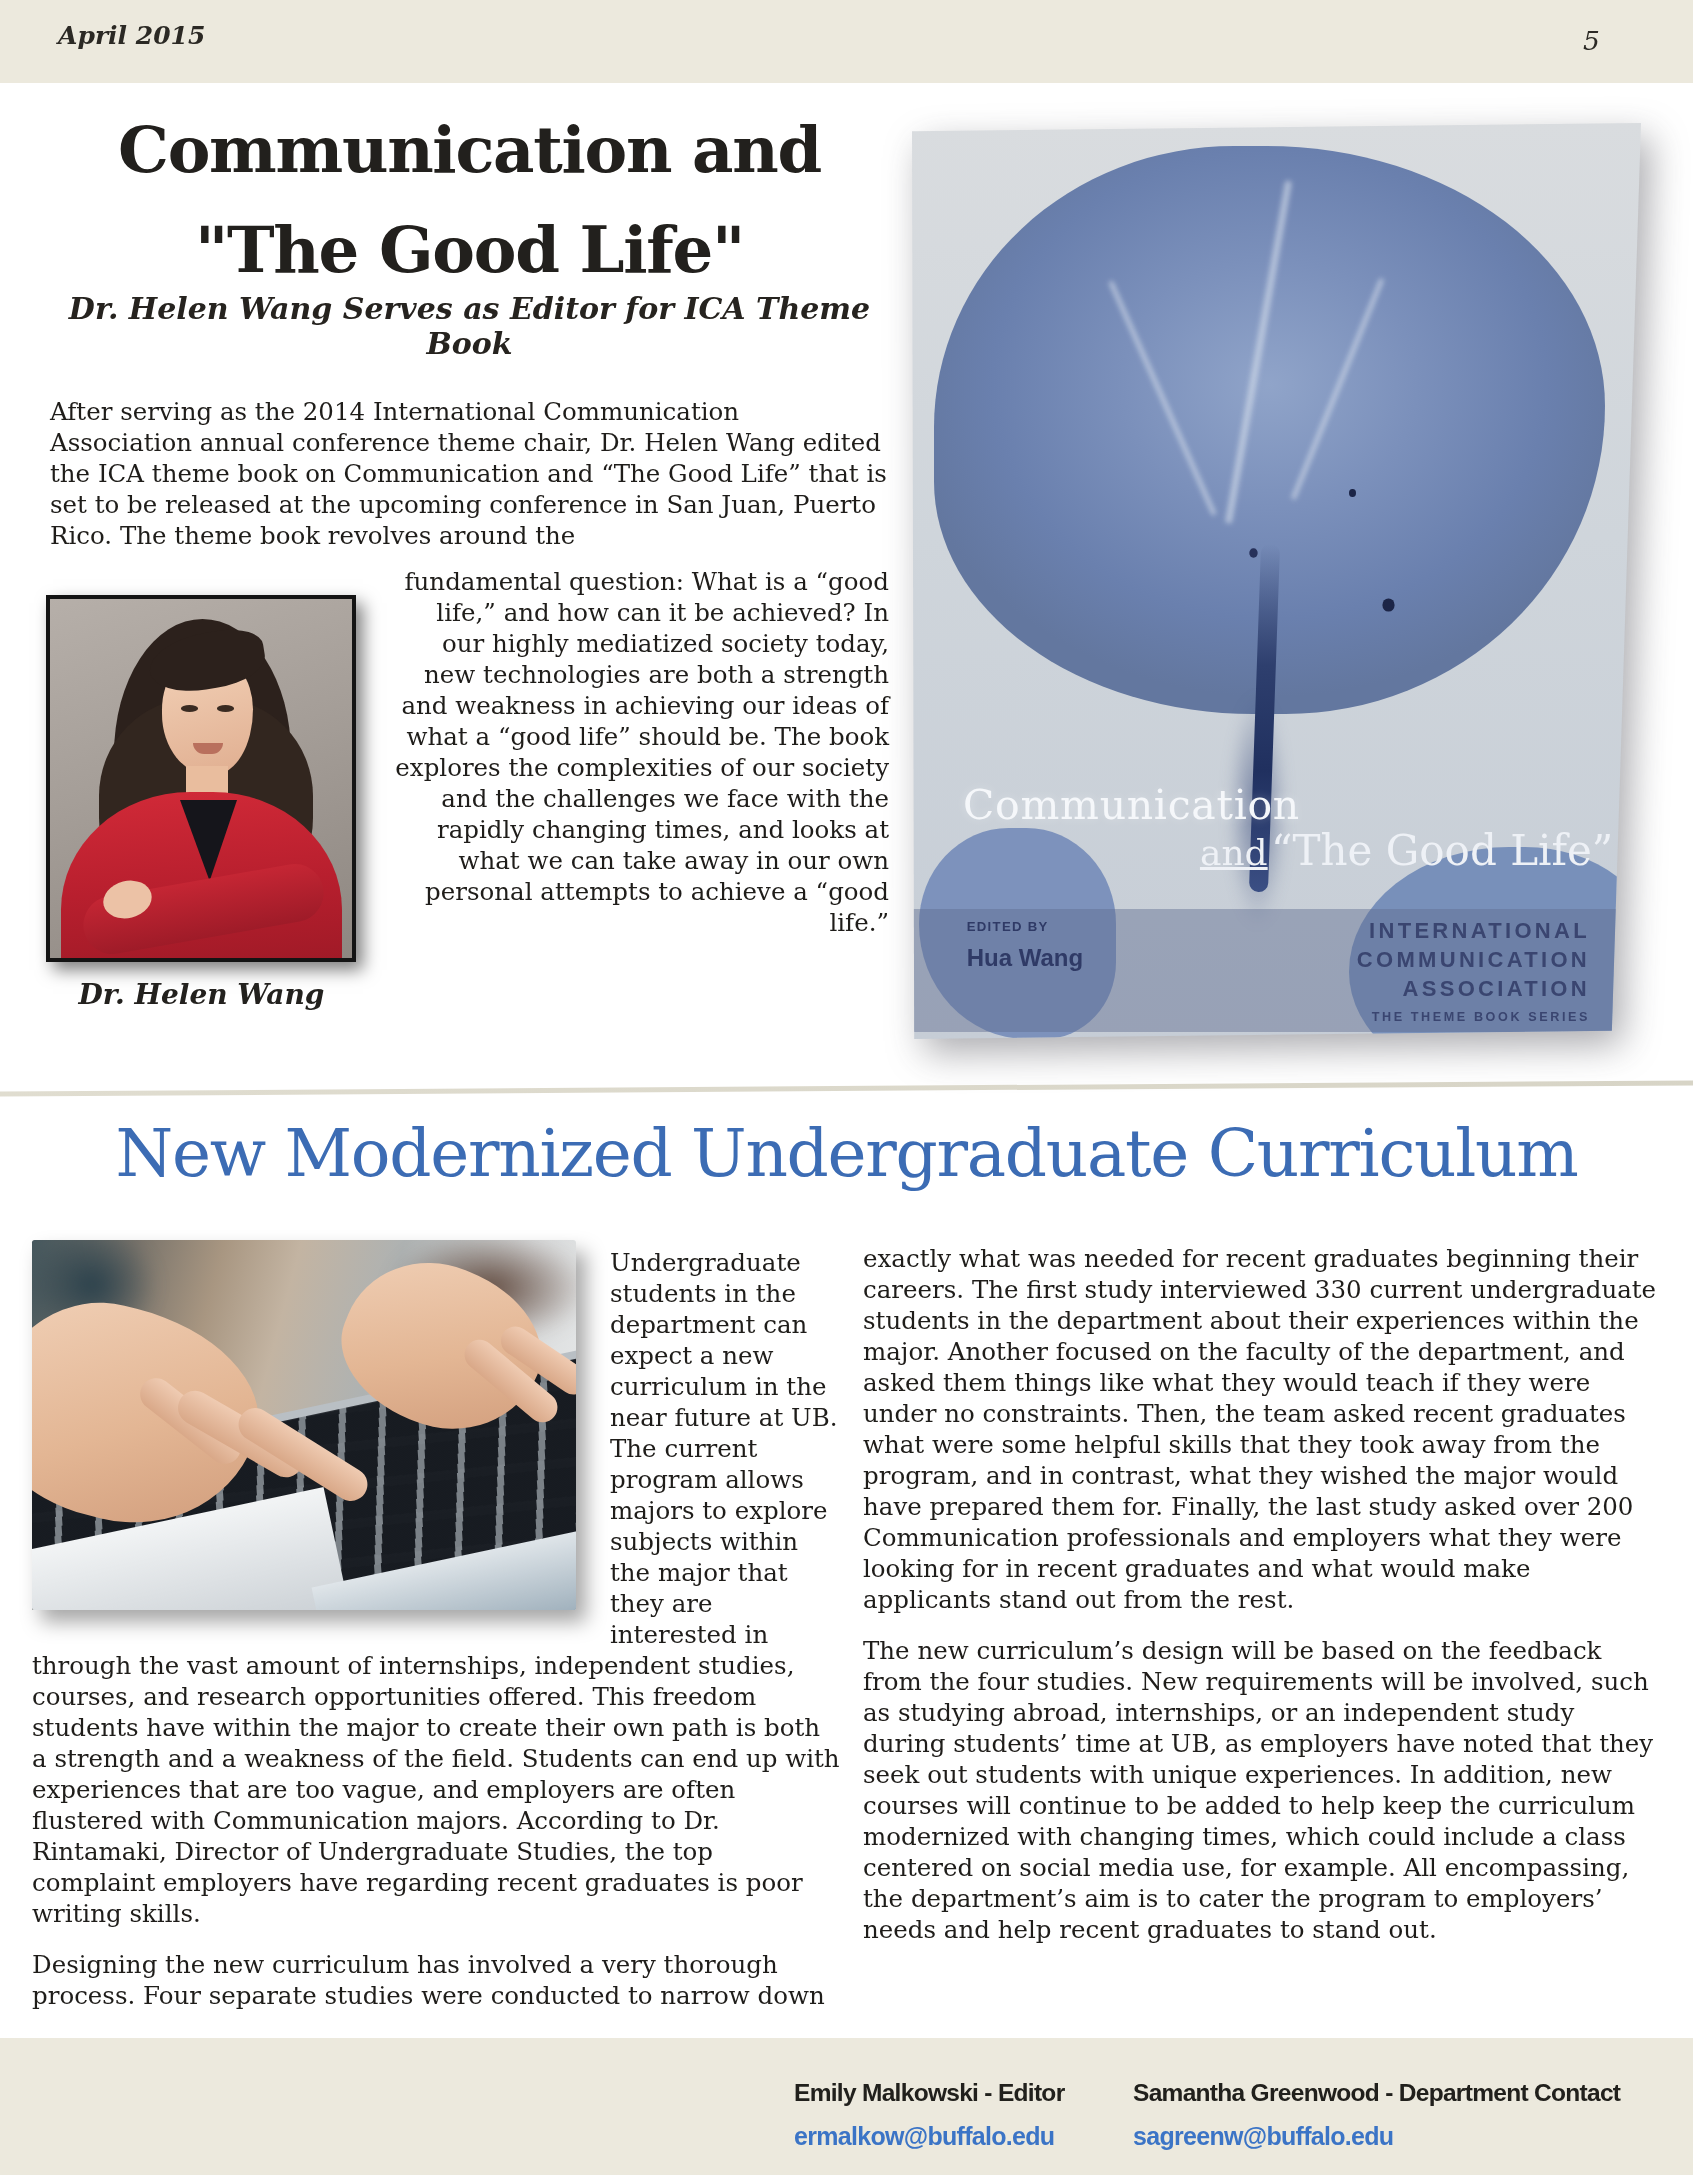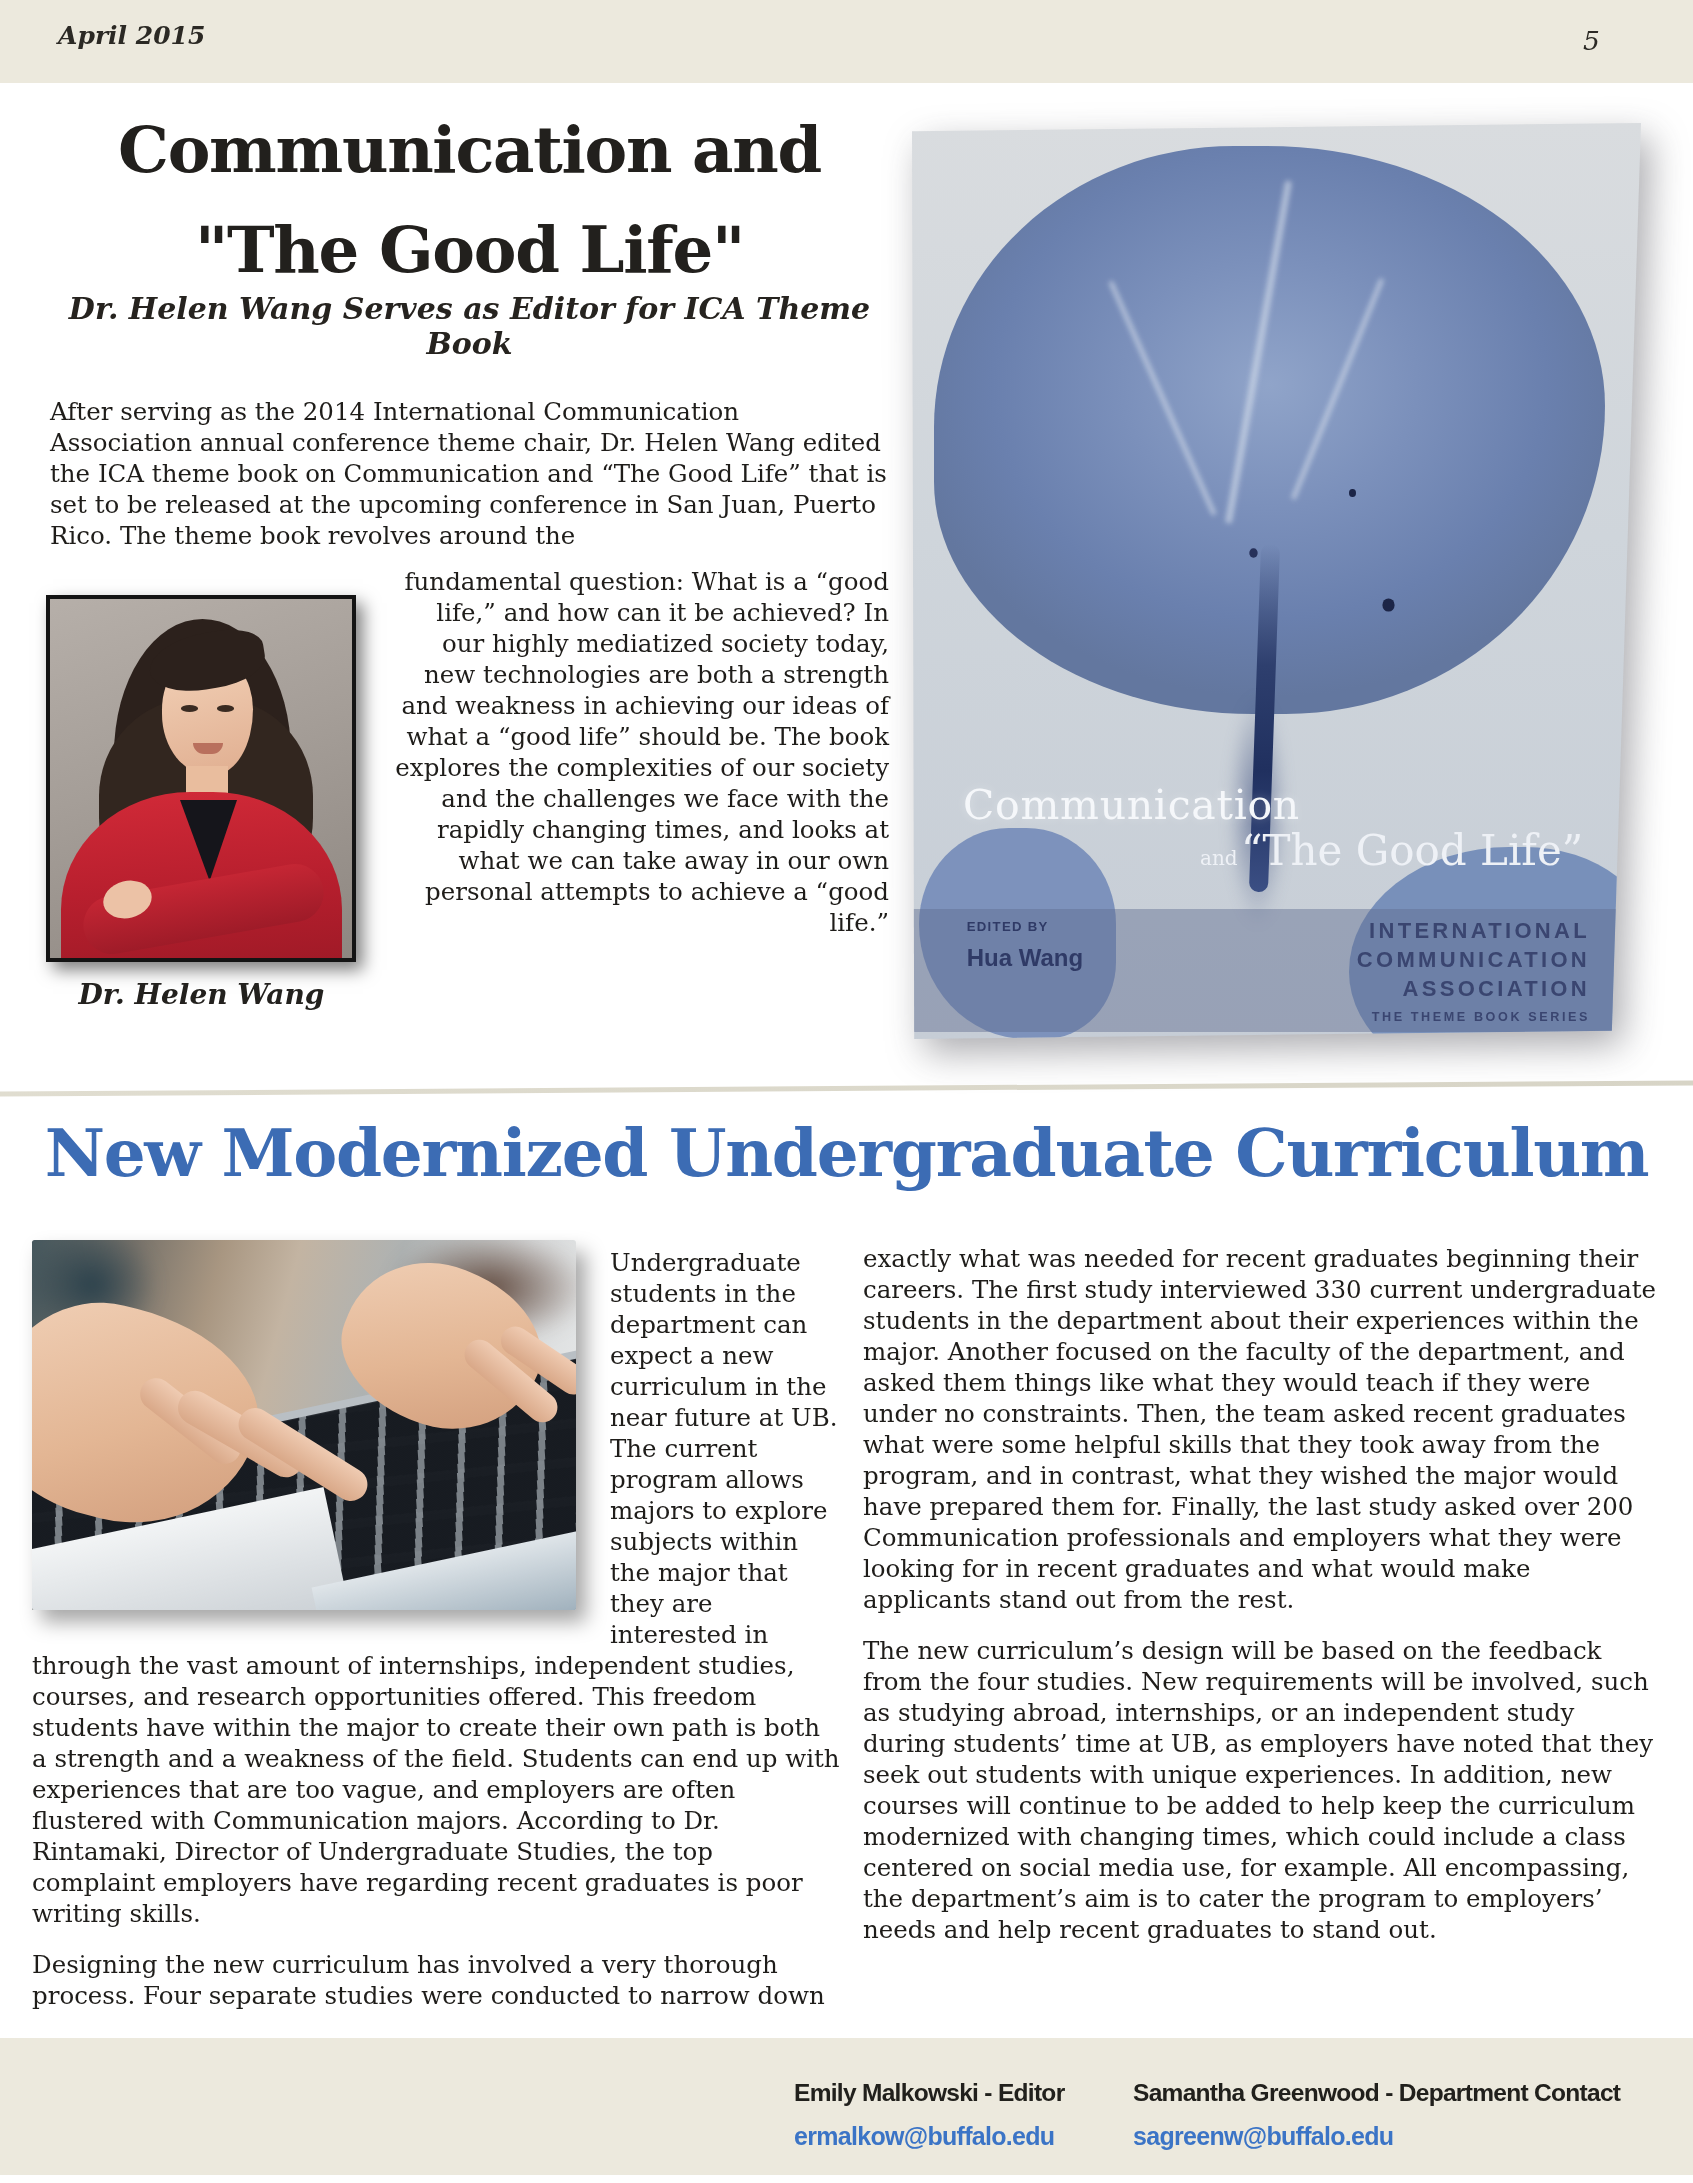--- a/index.html
+++ b/index.html
@@ -61,36 +61,36 @@
            border-radius:55% 45% 50% 50%;}
   .stem{position:absolute;left:47%;top:46%;width:18.5px;height:38%;border-radius:9.3px;transform:rotate(2deg);
         background:linear-gradient(180deg,rgba(46,63,110,0) 0%,#2e3f6e 35%,#20305f 65%,#3b4f84 100%);}
   .stem-glow{position:absolute;left:42%;top:58%;width:79px;height:34%;filter:blur(6.6px);
              background:radial-gradient(50% 50% at 50% 50%,rgba(52,70,120,.6),rgba(52,70,120,0) 75%);}
   .speck{position:absolute;width:6.6px;height:8px;background:#1c2547;border-radius:50%;
          box-shadow:36px 112px 0 2.6px #1c2547,-99px 60px 0 0.7px #27315a;}
   .cover-title-1{position:absolute;left:7%;top:71.8%;font-size:41px;color:#f5f7fa;letter-spacing:0.7px;
                  text-shadow:0 0 9.3px rgba(255,255,255,.35);}
   .cover-title-2{position:absolute;left:39.5%;top:76.8%;color:#eef1f6;white-space:nowrap;}
-  .cover-title-and{font-size:20px;} .cover-title-quote{font-size:42px;}
+  .cover-title-and{font-size:36px;text-decoration:underline;} .cover-title-quote{font-size:42px;}
   .cover-band{position:absolute;left:0;top:85.8%;width:100%;height:13.4%;background:rgba(96,108,145,.45);}
   .edited-label{position:absolute;left:7.5%;top:86.9%;font-size:13.2px;font-weight:bold;letter-spacing:1.3px;color:#2f3a66;
                 font-family:"Liberation Sans",sans-serif;}
   .edited-name{position:absolute;left:7.5%;top:89.6%;font-size:24px;font-weight:bold;color:#2f3a66;
                font-family:"Liberation Sans",sans-serif;}
   .org-block{position:absolute;right:7%;top:86.6%;text-align:right;color:#3a4570;
              font-family:"Liberation Sans",sans-serif;font-weight:bold;}
   .org-line{font-size:22px;letter-spacing:3.3px;line-height:29px;}
   .org-series{font-size:12.6px;letter-spacing:2.6px;margin-top:6.6px;}
   
   .divider{position:absolute;left:-8px;top:1086px;width:1710px;height:5.3px;background:#ddDAcc;
            background:linear-gradient(90deg,#e0ddd0,#d7d4c6);transform:rotate(-0.38deg);}
   
   .a2-title{position:absolute;left:0;top:1119px;width:1693px;text-align:center;
-            font-size:66px;font-weight:bold;letter-spacing:-1.3px;line-height:1.05;}
+            font-size:66px;font-weight:normal;letter-spacing:-1.3px;line-height:1.05;}
   #a2-left{position:absolute;left:32px;top:1240px;width:808px;}
   #a2-right{position:absolute;left:863px;top:1236px;width:794px;}
   .bodytext p{margin:7px 0 20px 0;}
   .kb-wrap{float:left;width:544px;height:370px;margin:0 34px 17px 0;position:relative;
            box-shadow:9.3px 12px 20px rgba(0,0,0,.35);overflow:hidden;border-radius:2.6px;
            background:linear-gradient(105deg,#46585e 0%,#77726a 16%,#a89681 30%,#c3b4a2 42%,#aeb2b2 58%,#d8dadb 78%,#eceeee 100%);}
   .kb-blob-br{position:absolute;left:58%;top:-8%;width:52%;height:42%;filter:blur(9.3px);
               background:radial-gradient(50% 50% at 50% 50%,rgba(84,58,45,.9),rgba(84,58,45,0) 72%);}
   .kb-blob-tl{position:absolute;left:-6%;top:-10%;width:34%;height:44%;filter:blur(8px);
               background:radial-gradient(50% 50% at 50% 50%,rgba(38,62,74,.95),rgba(38,62,74,0) 72%);}

